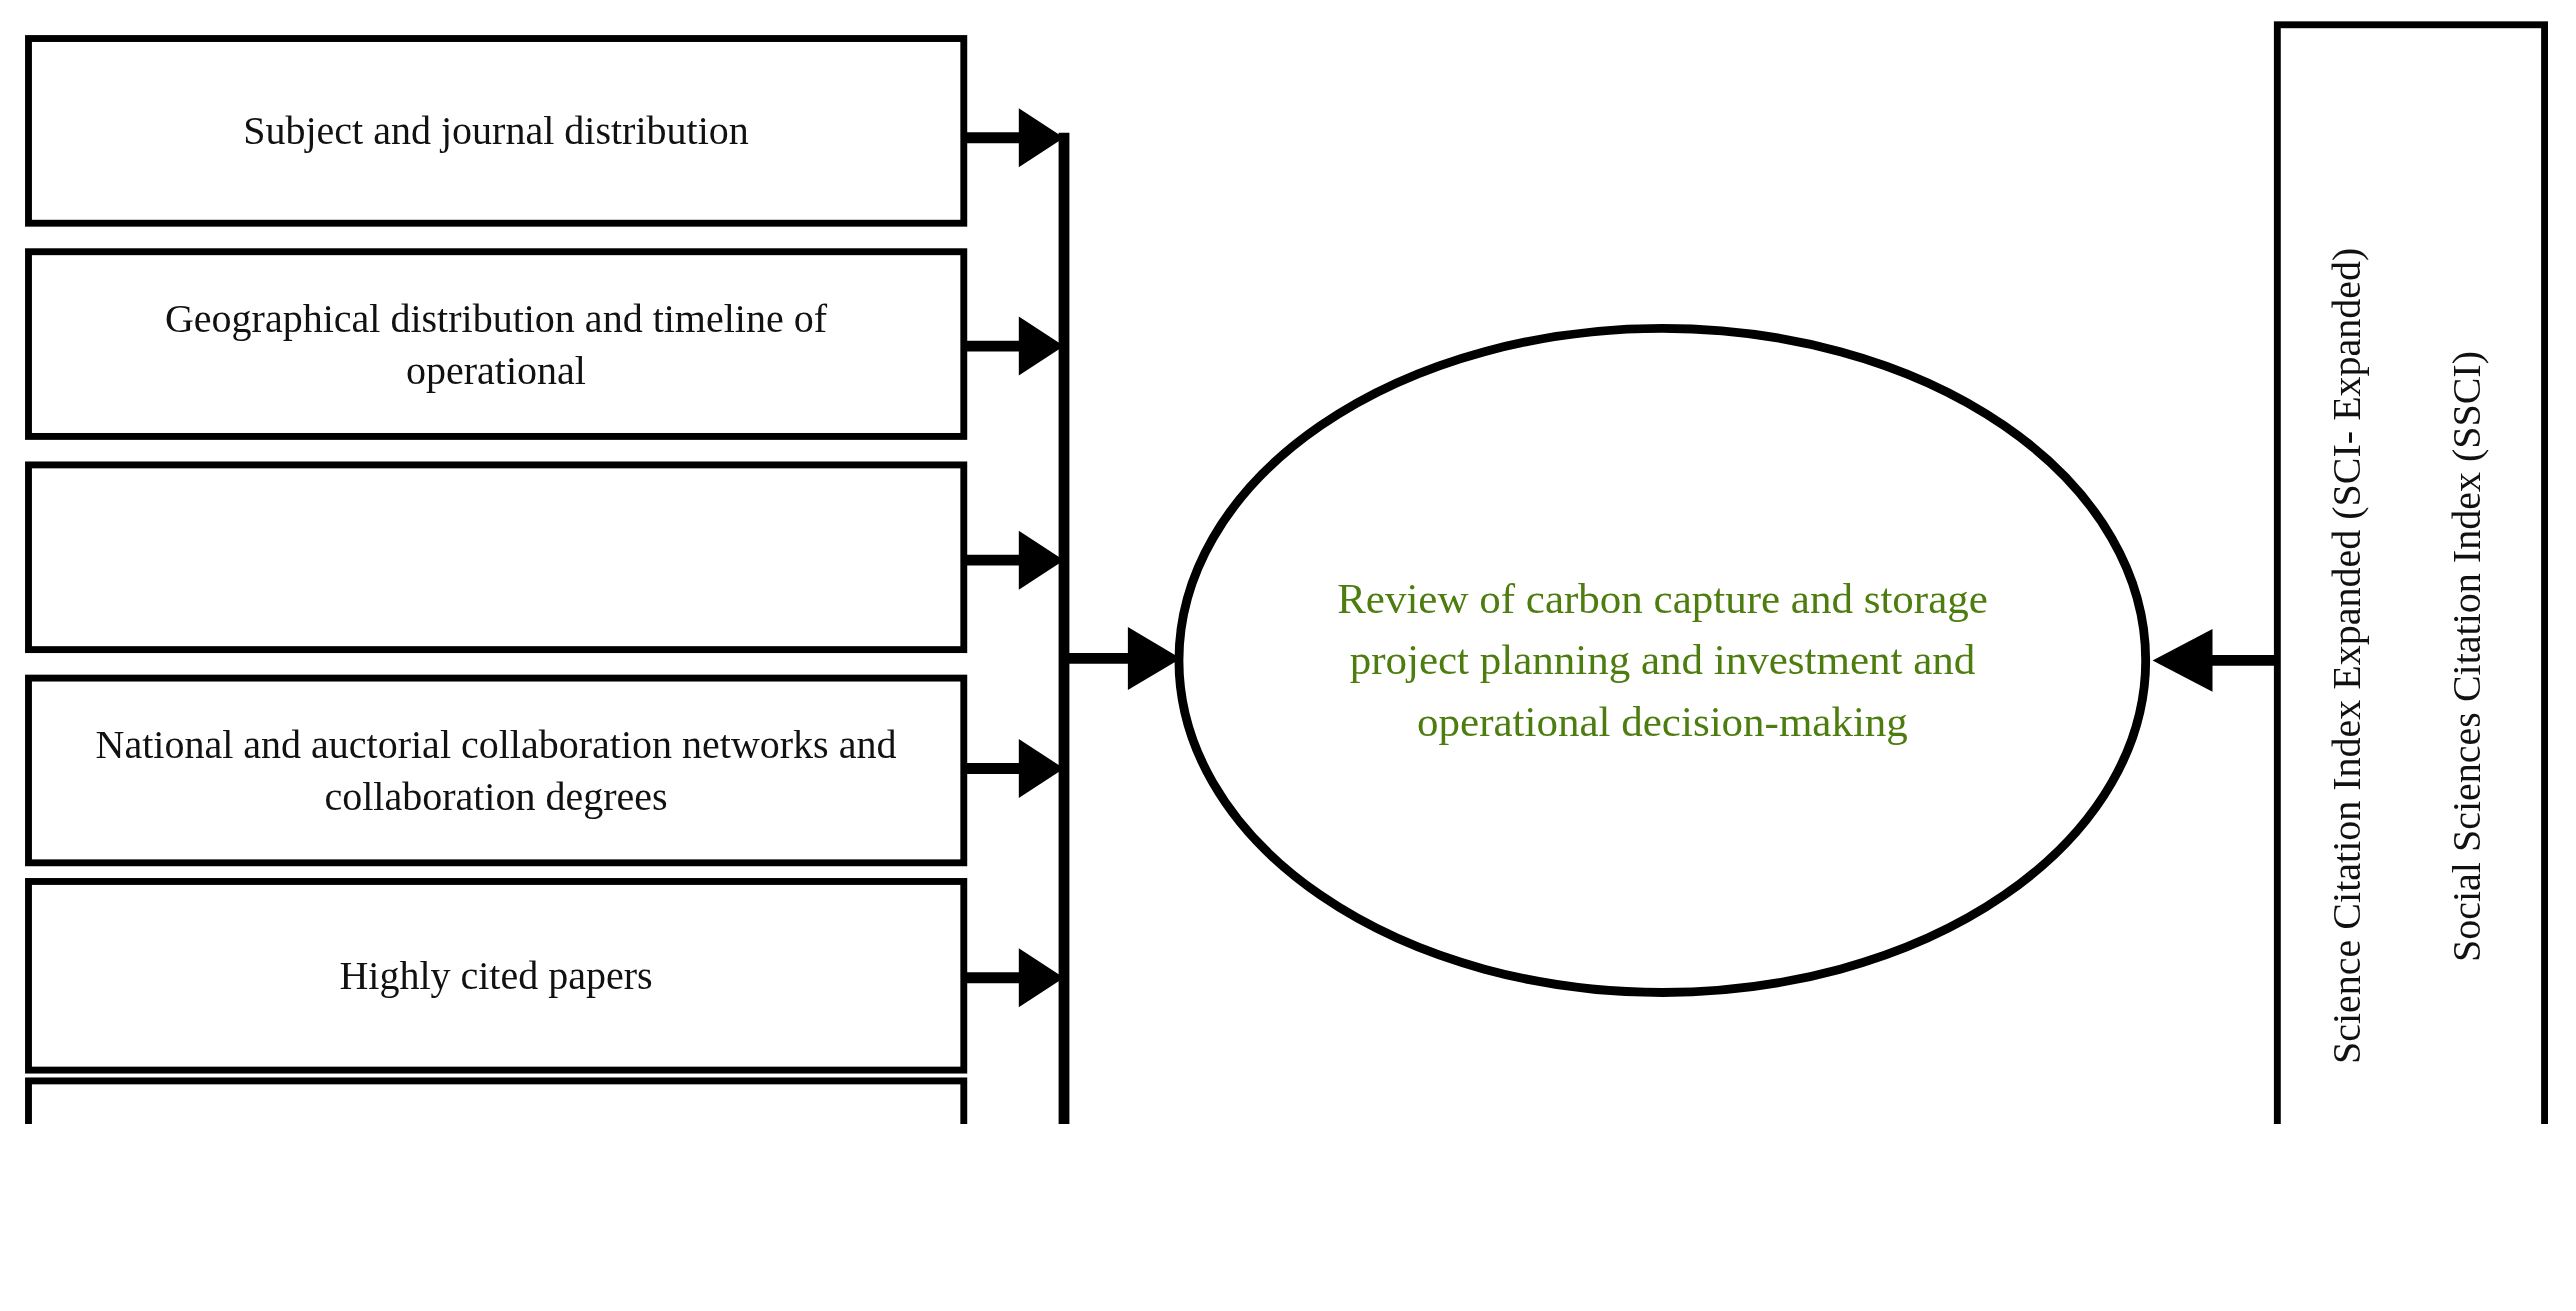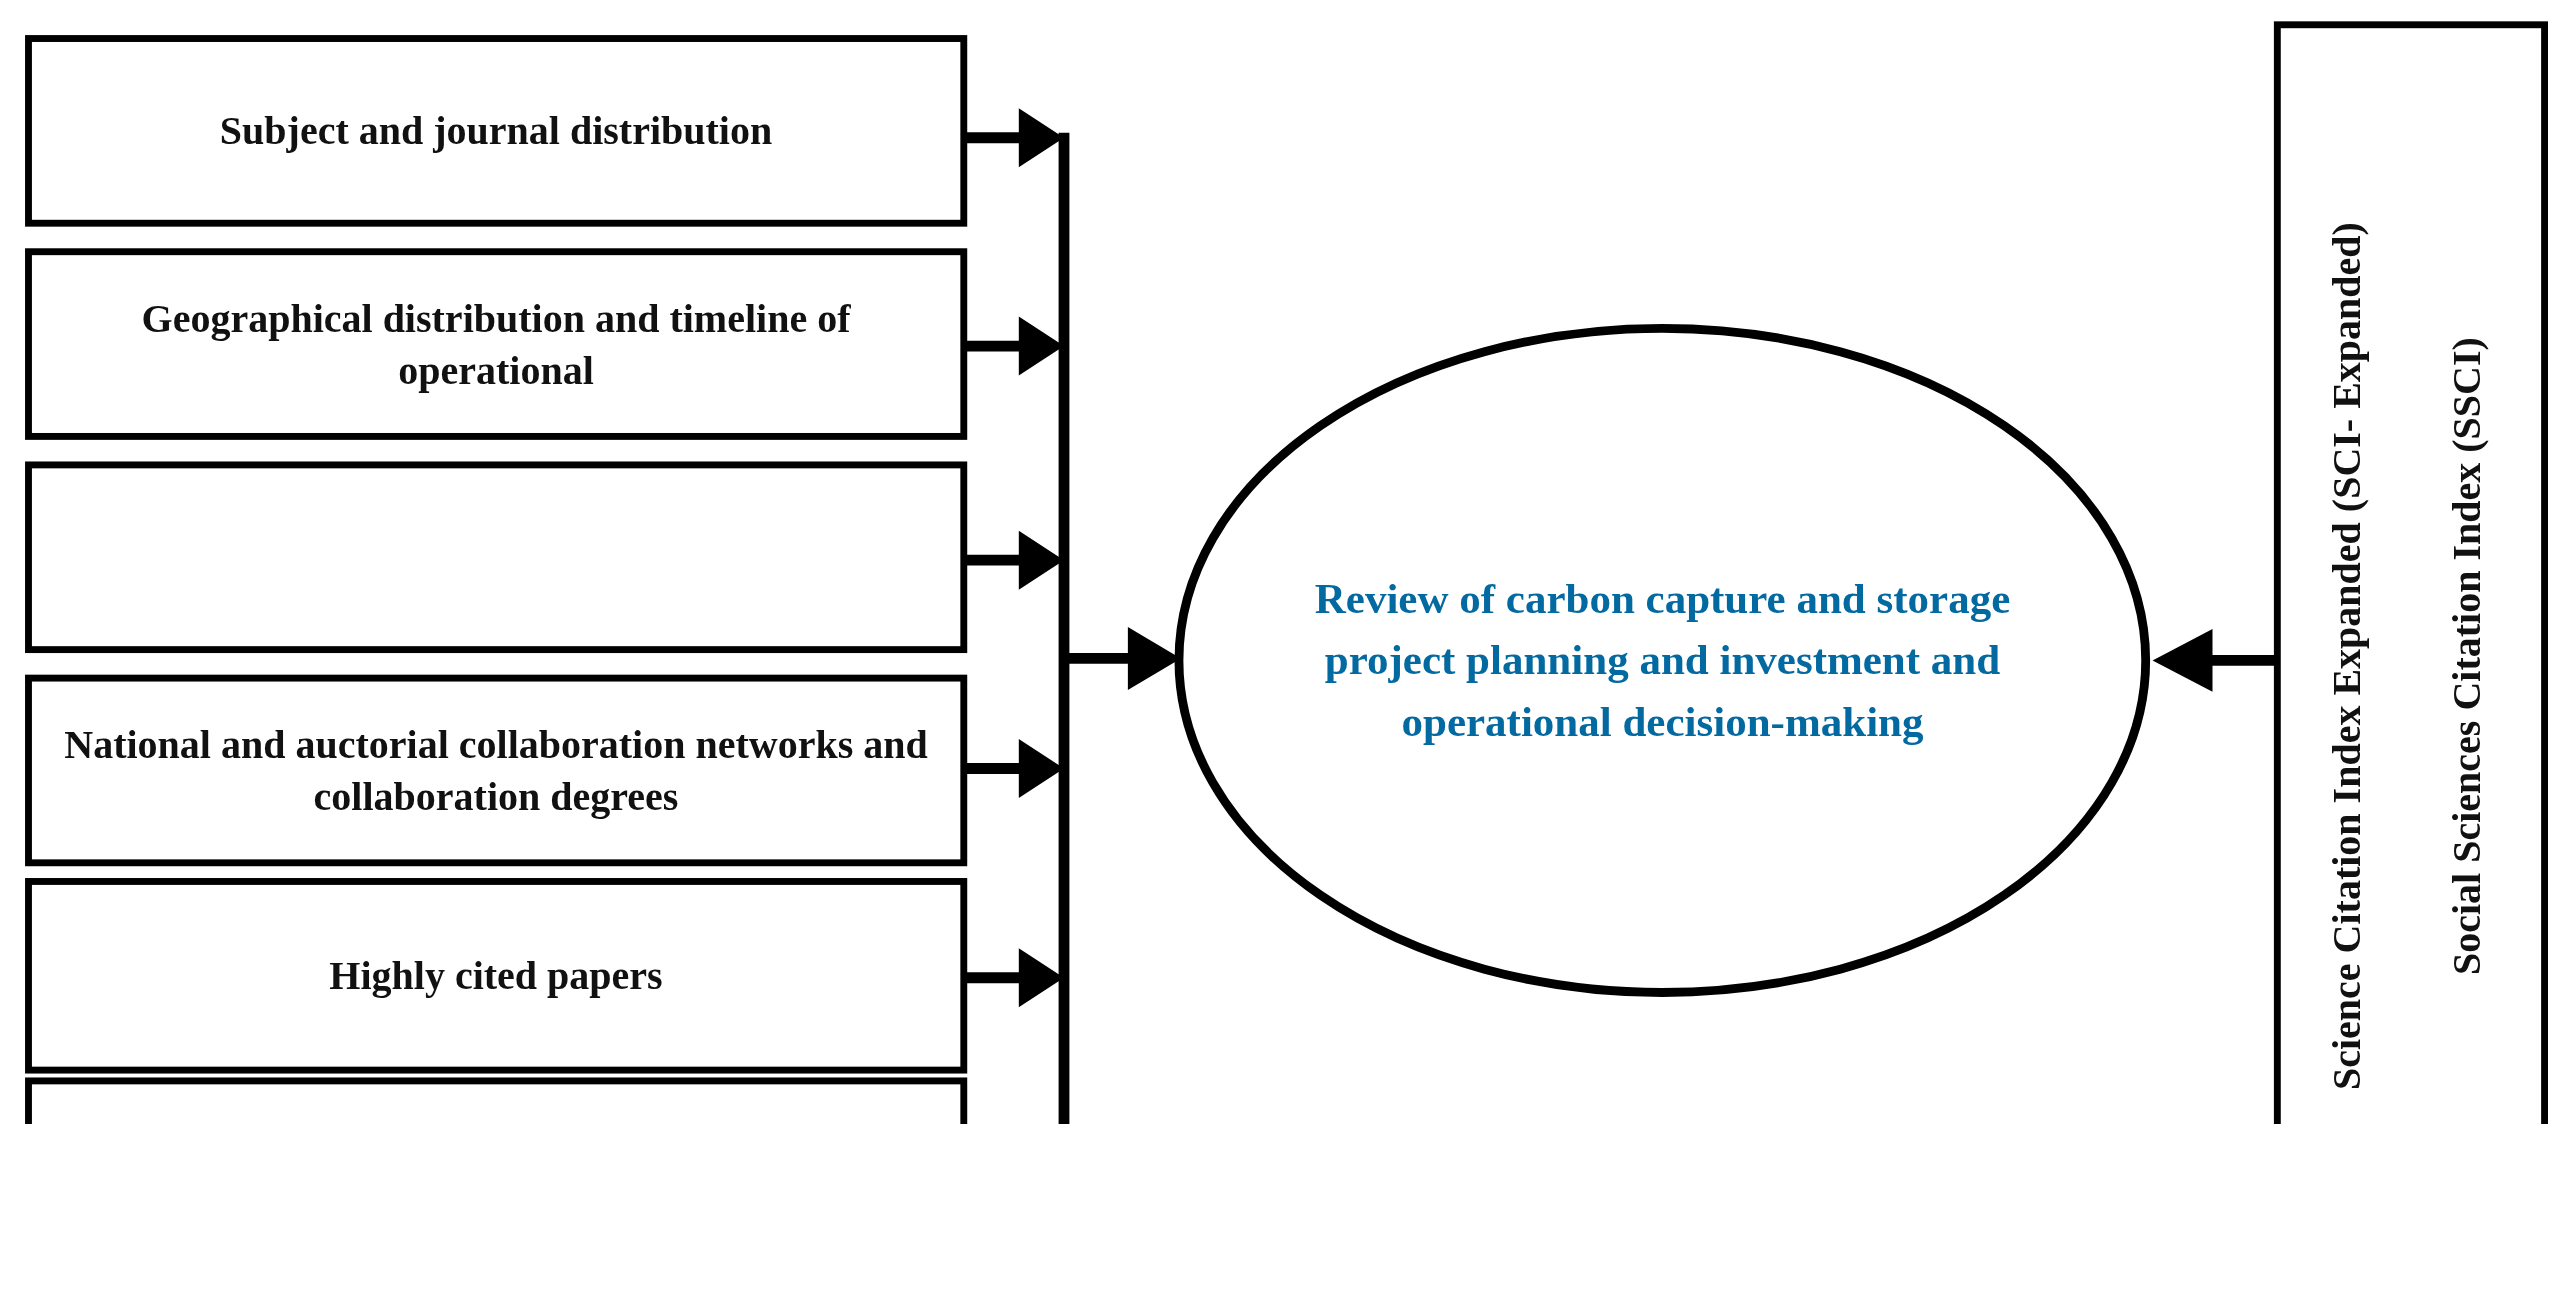--- a/index.html
+++ b/index.html
@@ -9,21 +9,20 @@
   }
   body {
     font-family: "Liberation Serif", "DejaVu Serif", serif;
   }
   #diagram-root {
     position: relative;
     width: 2576px;
     height: 1124px;
     background: #ffffff;
     overflow: hidden;
-    font-weight: bold;
   }
   svg.layer {
     position: absolute;
     left: 0;
     top: 0;
     width: 2576px;
     height: 1312px;
   }
   .box-rect {
     fill: #ffffff;
@@ -62,21 +61,21 @@
     box-sizing: border-box;
     padding: 0 17.7px;
     user-select: none;
   }
   .ellipse-text {
     position: absolute;
     display: flex;
     align-items: center;
     justify-content: center;
     text-align: center;
-    color: #0369a1;
+    color: #4d7c0f;
     font-size: 43px;
     line-height: 1.42;
     font-family: "Liberation Serif", "DejaVu Serif", serif;
     box-sizing: border-box;
     user-select: none;
   }
   .vert-box-text {
     position: absolute;
     display: flex;
     align-items: center;

